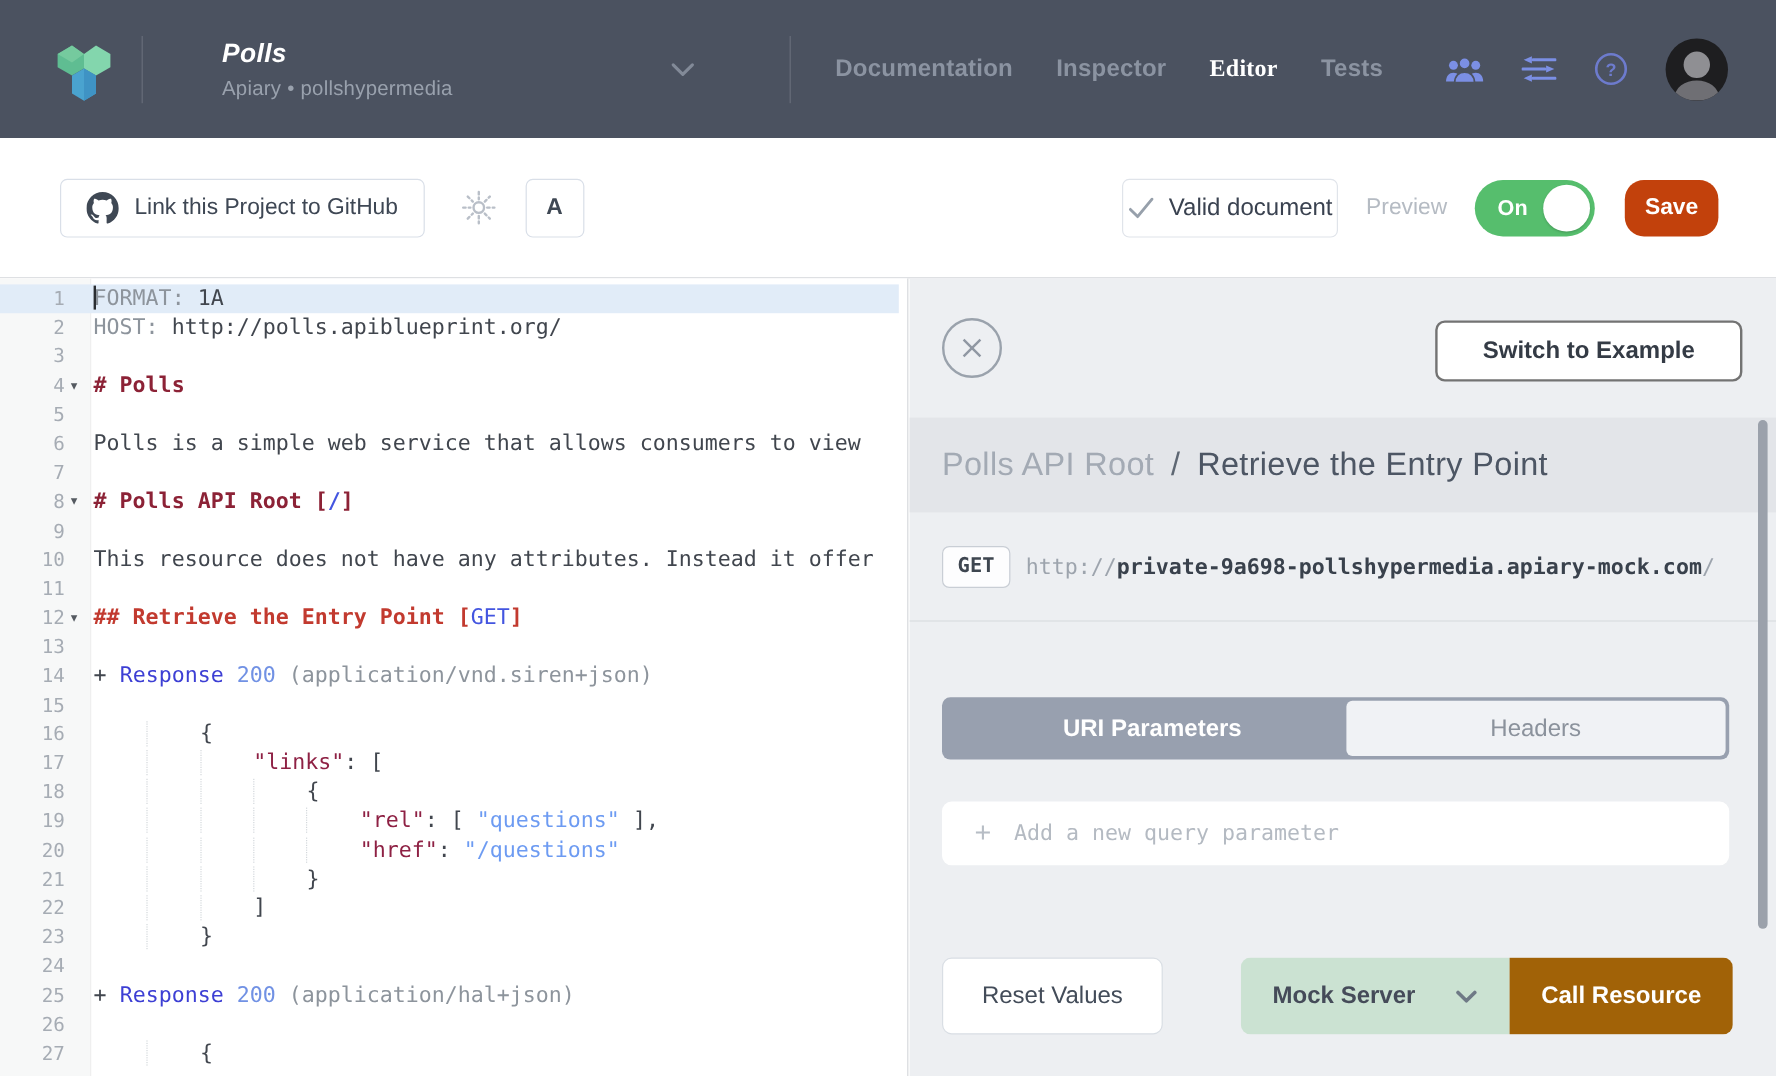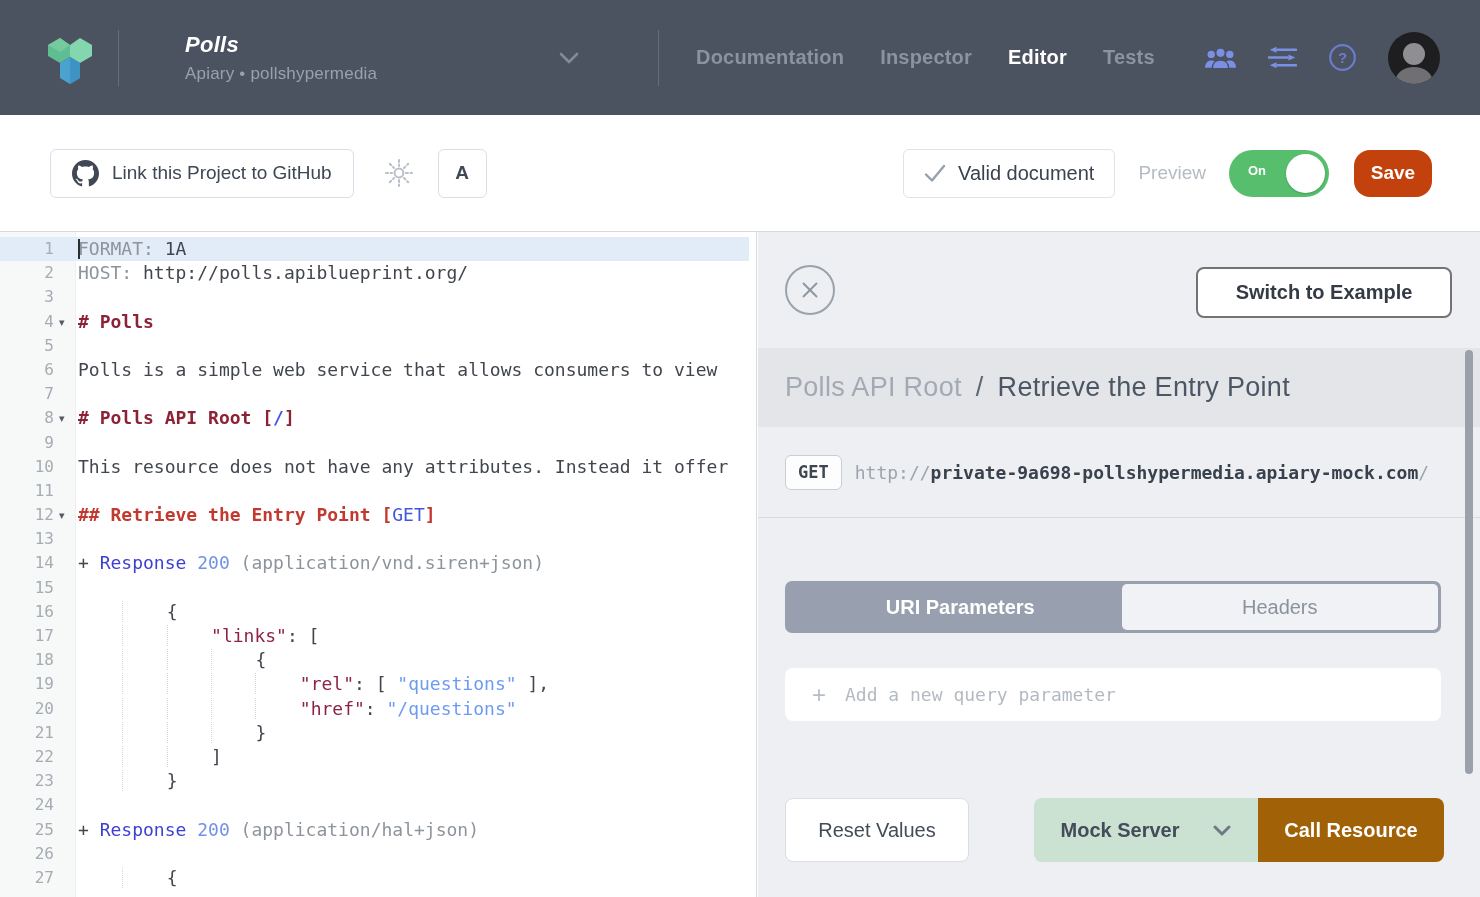--- a/index.html
+++ b/index.html
@@ -13,43 +13,43 @@
   .logo { width:64px; height:64px; flex:none; }
   .nav-divider { width:1px; height:56px; background:rgba(255,255,255,.16); flex:none; }
   .nav-divider.d1 { margin-left:16px; }
   .proj { margin-left:66px; }
   .proj-title { font-size:22px; font-weight:bold; color:#ffffff; letter-spacing:.3px;font-style:italic; }
   .proj-sub { font-size:17px; color:#99a1ad; margin-top:6px; letter-spacing:.2px; }
   .nav-left { display:flex; align-items:center; width:583px; flex:none; }
   .proj-chevron { margin-left:auto; margin-right:42px; cursor:pointer; }
   .nav-links { display:flex; align-items:center; gap:36px; margin-left:37px; }
   .nav-link { font-size:20px; font-weight:bold; color:#8b93a1; cursor:pointer; letter-spacing:.2px; }
-  .nav-link.active { color:#ffffff; }
+  .nav-link.active { color:#ffffff;font-family:Liberation Serif, serif; }
   .nav-divider.d2 { margin-left:37px; }
   .nav-right { margin-left:auto; display:flex; align-items:center; gap:31px; padding-right:40px; }
   .nav-icon { display:flex; align-items:center; justify-content:center; cursor:pointer; }
   .avatar { width:52px; height:52px; border-radius:50%; overflow:hidden; background:#1e1e20;
             display:flex; align-items:flex-end; justify-content:center; cursor:pointer; }
 
   
   .toolbar { position:absolute; left:0; top:115px; width:1480px; height:117px; background:#ffffff;
              border-bottom:1px solid #d6d9dd; display:flex; align-items:center; padding:0 48px 0 50px; }
   .btn { display:flex; align-items:center; justify-content:center; background:#fff;
          border:1px solid #d9dfe8; border-radius:6px; height:49px; cursor:pointer; }
   .btn-github { padding:0 21px; gap:13px; }
   .btn-github span { font-size:19px; color:#3e4754; }
   .icon-sun { margin-left:30px; cursor:pointer; display:flex; }
   .btn-font { width:49px; margin-left:24px; font-size:19px; font-weight:bold; color:#3f4854; }
   .tb-right { margin-left:auto; display:flex; align-items:center; }
-  .btn-valid { padding:0 20px; gap:12px; border-color:#e0e4ea; cursor:default; }
+  .btn-valid { padding:0 4px; gap:12px; border-color:#e0e4ea; cursor:default; }
   .btn-valid span { font-size:20px; color:#3a4250; }
   .preview-label { font-size:19px; color:#b5bbc3; margin-left:23px; }
   .toggle { width:100px; height:47px; border-radius:24px; background:#56be6d; position:relative;
             margin-left:23px; cursor:pointer; }
-  .toggle-label { position:absolute; left:19px; top:13px; font-size:13px; font-weight:bold; color:#fff; }
+  .toggle-label { position:absolute; left:19px; top:13px; font-size:18px; font-weight:bold; color:#fff; }
   .toggle-knob { position:absolute; right:4px; top:4px; width:39px; height:39px; border-radius:50%;
                  background:#fff; box-shadow:0 1px 2px rgba(0,0,0,.18); }
   .btn-save { width:78px; height:47px; border:none; border-radius:16px; background:#c2410c;
               color:#fff; font-size:19px; font-weight:bold; margin-left:25px; }
 
   
   .editor { position:absolute; left:0; top:232px; width:757px; bottom:0; background:#fff;
             border-right:1px solid #d6d9dd; overflow:hidden; }
   .gutter-strip { position:absolute; left:0; top:0; bottom:0; width:76px; background:#f7f8f8;
                   border-right:1px solid #efefef; }

